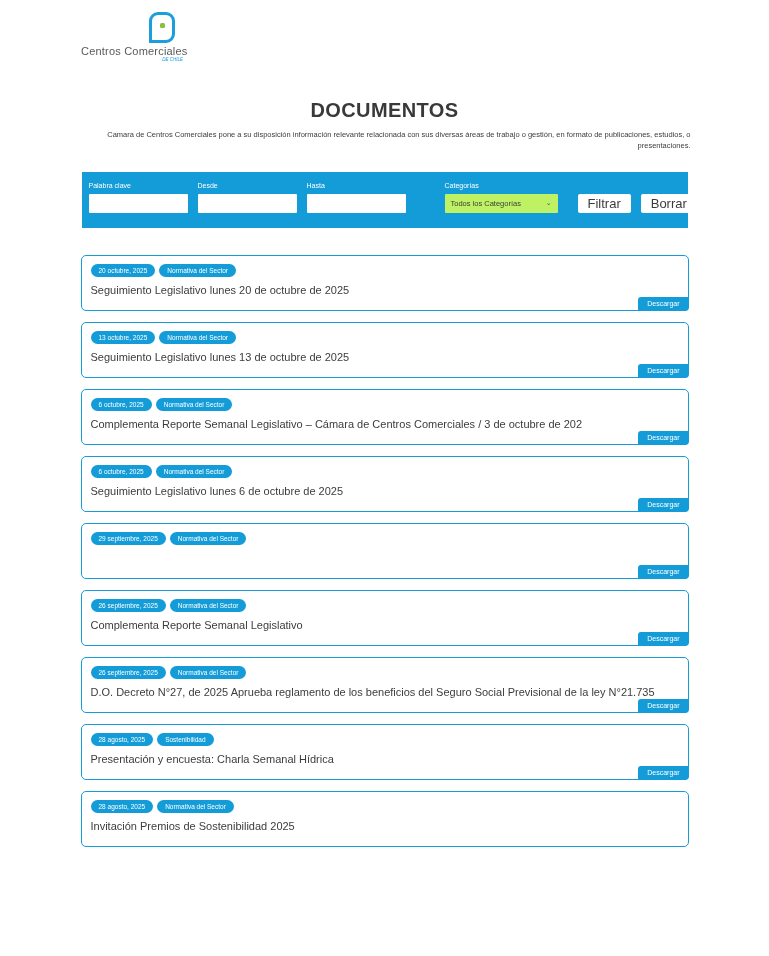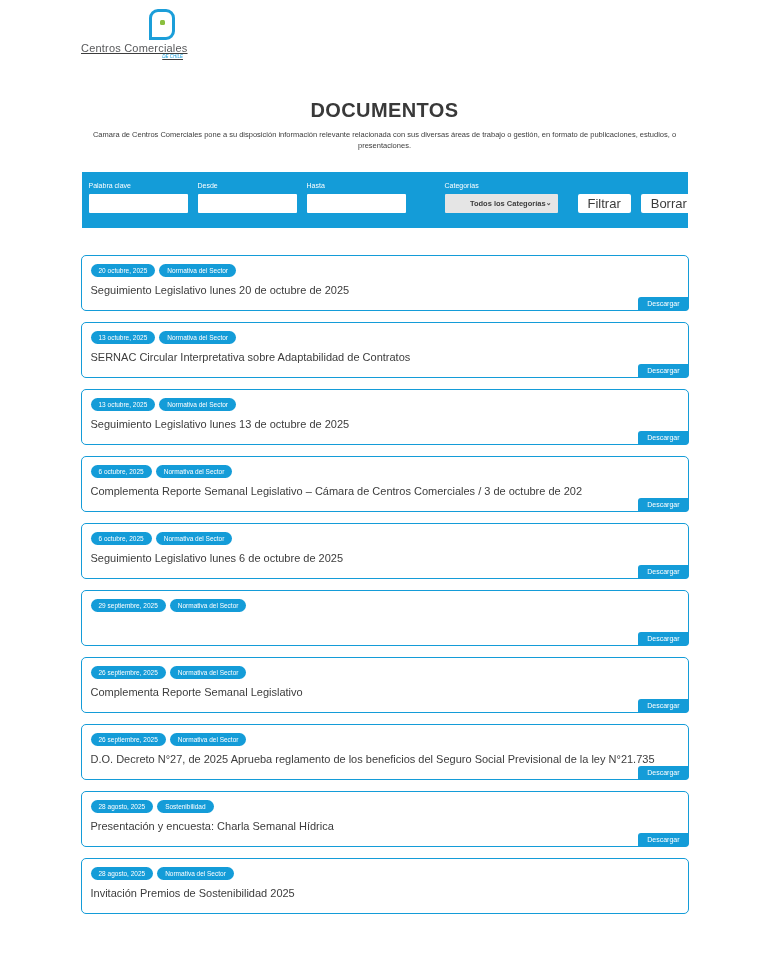--- a/index.html
+++ b/index.html
@@ -1,44 +1,44 @@
 <!DOCTYPE html>
 <html><head>
 <meta charset="utf-8">
 <style>
   * { margin: 0; padding: 0; box-sizing: border-box; }
   html, body { width: 769px; height: 956px; overflow: hidden; background: #ffffff; }
   body { font-family: "Liberation Sans", sans-serif; color: #3c3c3c; }
 
   
-  .header { display: flex; align-items: center; padding: 6px 80px 0 81px; height: 62px; text-decoration: underline; }
+  .header { display: flex; align-items: flex-end; padding: 6px 80px 0 81px; height: 62px; }
   .logo { position: relative; width: 110px; }
   .logo-icon { margin-left: 68px; width: 26px; height: 31px;
     border: 3px solid #1b9ed9; background: #fff;
     border-radius: 9px 9px 9px 0; position: relative; }
   .logo-dot { position: absolute; left: 8px; top: 8px; width: 5px; height: 5px;
     background: #8abf3e; border-radius: 1.5px; }
   .logo-name { font-size: 11px; color: #58595b; margin-top: 2px; letter-spacing: 0.2px; white-space: nowrap; }
   .logo-tagline { font-size: 4.5px; color: #1b9ed9; font-style: italic; text-align: right; margin-right: 8px; margin-top: 0.5px; }
   .nav { margin-left: auto; margin-top: 30px; display: flex; gap: 22px; }
   .nav-item { font-size: 6.5px; font-weight: bold; color: #636363; letter-spacing: 0.3px; cursor: pointer; white-space: nowrap; }
 
   
   .page-title { text-align: center; margin-top: 37px; font-size: 20px; font-weight: bold; color: #393939; letter-spacing: 0.4px; }
-  .page-desc { width: 612px; margin: 7px auto 0; text-align: center; font-size: 7.5px; line-height: 1.5; color: #3c3c3c; }
+  .page-desc { width: 612px; margin: 7px auto 0; text-align: right; font-size: 7.5px; line-height: 1.5; color: #3c3c3c; }
 
   
   .filter-bar { width: 606px; margin: 20px auto 0; background: #149cd8; padding: 10px 7px 15px 7px;
     display: flex; align-items: flex-end; }
   .field { display: flex; flex-direction: column; margin-right: 10px; }
   .field-label { color: #ffffff; font-size: 7px; margin-bottom: 5px; }
   .text-input { width: 99px; height: 19px; border: none; background: #fff; font-size: 7.5px; padding: 0 4px;
     font-family: "Liberation Sans", sans-serif; color: #3c3c3c; border-radius: 1px; }
-  .select-box { width: 113px; height: 19px; background: #e5e5e5; border-radius: 1px; display: flex;
-    align-items: center; justify-content: flex-end; padding: 0 6px; cursor: pointer; font-weight: bold; }
+  .select-box { width: 113px; height: 19px; background: #bef264; border-radius: 1px; display: flex;
+    align-items: center; justify-content: space-between; padding: 0 6px; cursor: pointer; }
   .select-value { font-size: 7.5px; color: #3c3c3c; }
   .select-chevron { font-size: 7px; color: #555; }
   .btn { height: 19px; background: #ffffff; border: none; border-radius: 2px; font-size: 13px;
     color: #3c3c3c; padding: 0 10px; margin-left: 10px; cursor: pointer;
     font-family: "Liberation Sans", sans-serif; }
 
   
   .doc-list { width: 608px; margin: 27px auto 0; display: flex; flex-direction: column; gap: 11px; }
   .doc-card { position: relative; border: 1px solid #149cd8; border-radius: 5px; height: 56px;
     background: #fff; padding: 8px 9px; flex: 0 0 auto; }
@@ -107,28 +107,20 @@
       <span class="badge">Normativa del Sector</span>
     </div>
     <div class="doc-title">Seguimiento Legislativo lunes 20 de octubre de 2025</div>
     <button class="download-btn">Descargar</button>
   </div>
     <div class="doc-card">
     <div class="badges">
       <span class="badge">13 octubre, 2025</span>
       <span class="badge">Normativa del Sector</span>
     </div>
-    <div class="doc-title">SERNAC Circular Interpretativa sobre Adaptabilidad de Contratos</div>
-    <button class="download-btn">Descargar</button>
-  </div>
-    <div class="doc-card">
-    <div class="badges">
-      <span class="badge">13 octubre, 2025</span>
-      <span class="badge">Normativa del Sector</span>
-    </div>
     <div class="doc-title">Seguimiento Legislativo lunes 13 de octubre de 2025</div>
     <button class="download-btn">Descargar</button>
   </div>
     <div class="doc-card">
     <div class="badges">
       <span class="badge">6 octubre, 2025</span>
       <span class="badge">Normativa del Sector</span>
     </div>
     <div class="doc-title">Complementa Reporte Semanal Legislativo – Cámara de Centros Comerciales / 3 de octubre de 202</div>
     <button class="download-btn">Descargar</button>

